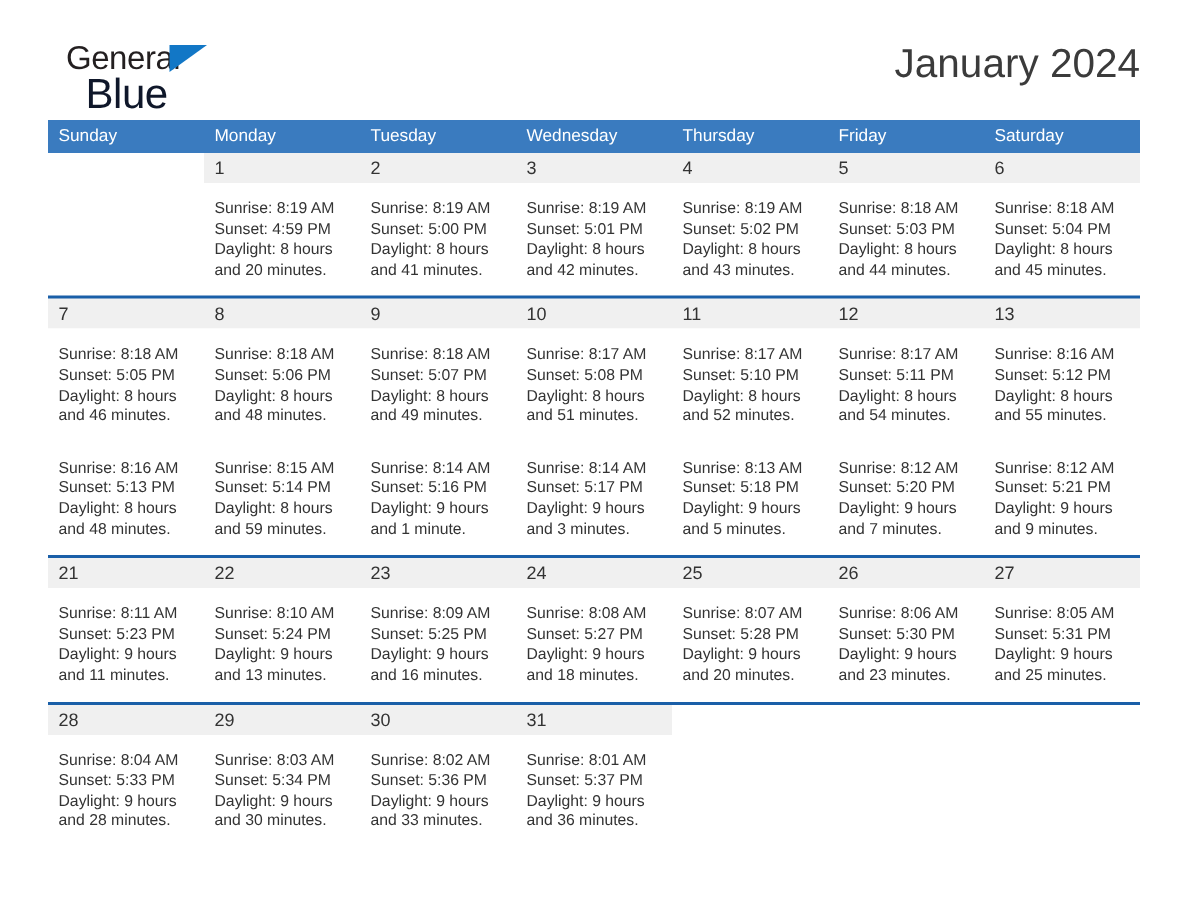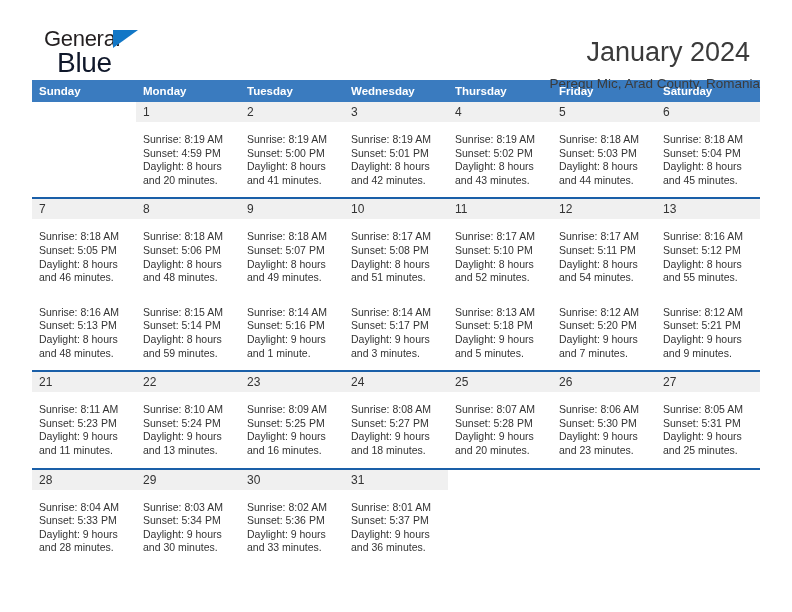--- a/index.html
+++ b/index.html
@@ -69,41 +69,41 @@
 
   .title-block {
     text-align: right;
     padding-top: 2px;
   }
   .cal-title {
     font-size: 27px;
     color: #3b3b3b;
     line-height: 1.05;
     font-weight: normal;
-    margin: 10px;
+    margin: 0;
   }
   .cal-subtitle {
     font-size: 13.5px;
     color: #3b3b3b;
     margin-top: 9px;
   }
 
   
   .calendar {
     width: 728px;
     border-collapse: collapse;
     table-layout: fixed;
     margin-top: 8px;
   }
 
   .calendar th {
     background: #3a7bbf;
     color: #ffffff;
     font-size: 11.5px;
-    font-weight: bold;
+    font-weight: normal;
     text-align: left;
     padding: 5px 0 5px 7px;
     height: 19px;
     box-sizing: border-box;
   }
 
   .daynum-row td {
     background: #f0f0f0;
     border-top: 2px solid #1a5fa8;
     font-size: 12px;
@@ -146,21 +146,20 @@
   <div class="header">
 
     <div class="logo">
       <span class="logo-general">General</span>
       <span class="logo-tri"></span>
       <span class="logo-blue">Blue</span>
     </div>
 
     <div class="title-block">
       <div class="cal-title">January 2024</div>
-      <div class="cal-subtitle">Peregu Mic, Arad County, Romania</div>
     </div>
 
   </div>
 
   <table class="calendar">
     <thead>
       <tr>
         <th>Sunday</th>
         <th>Monday</th>
         <th>Tuesday</th>

